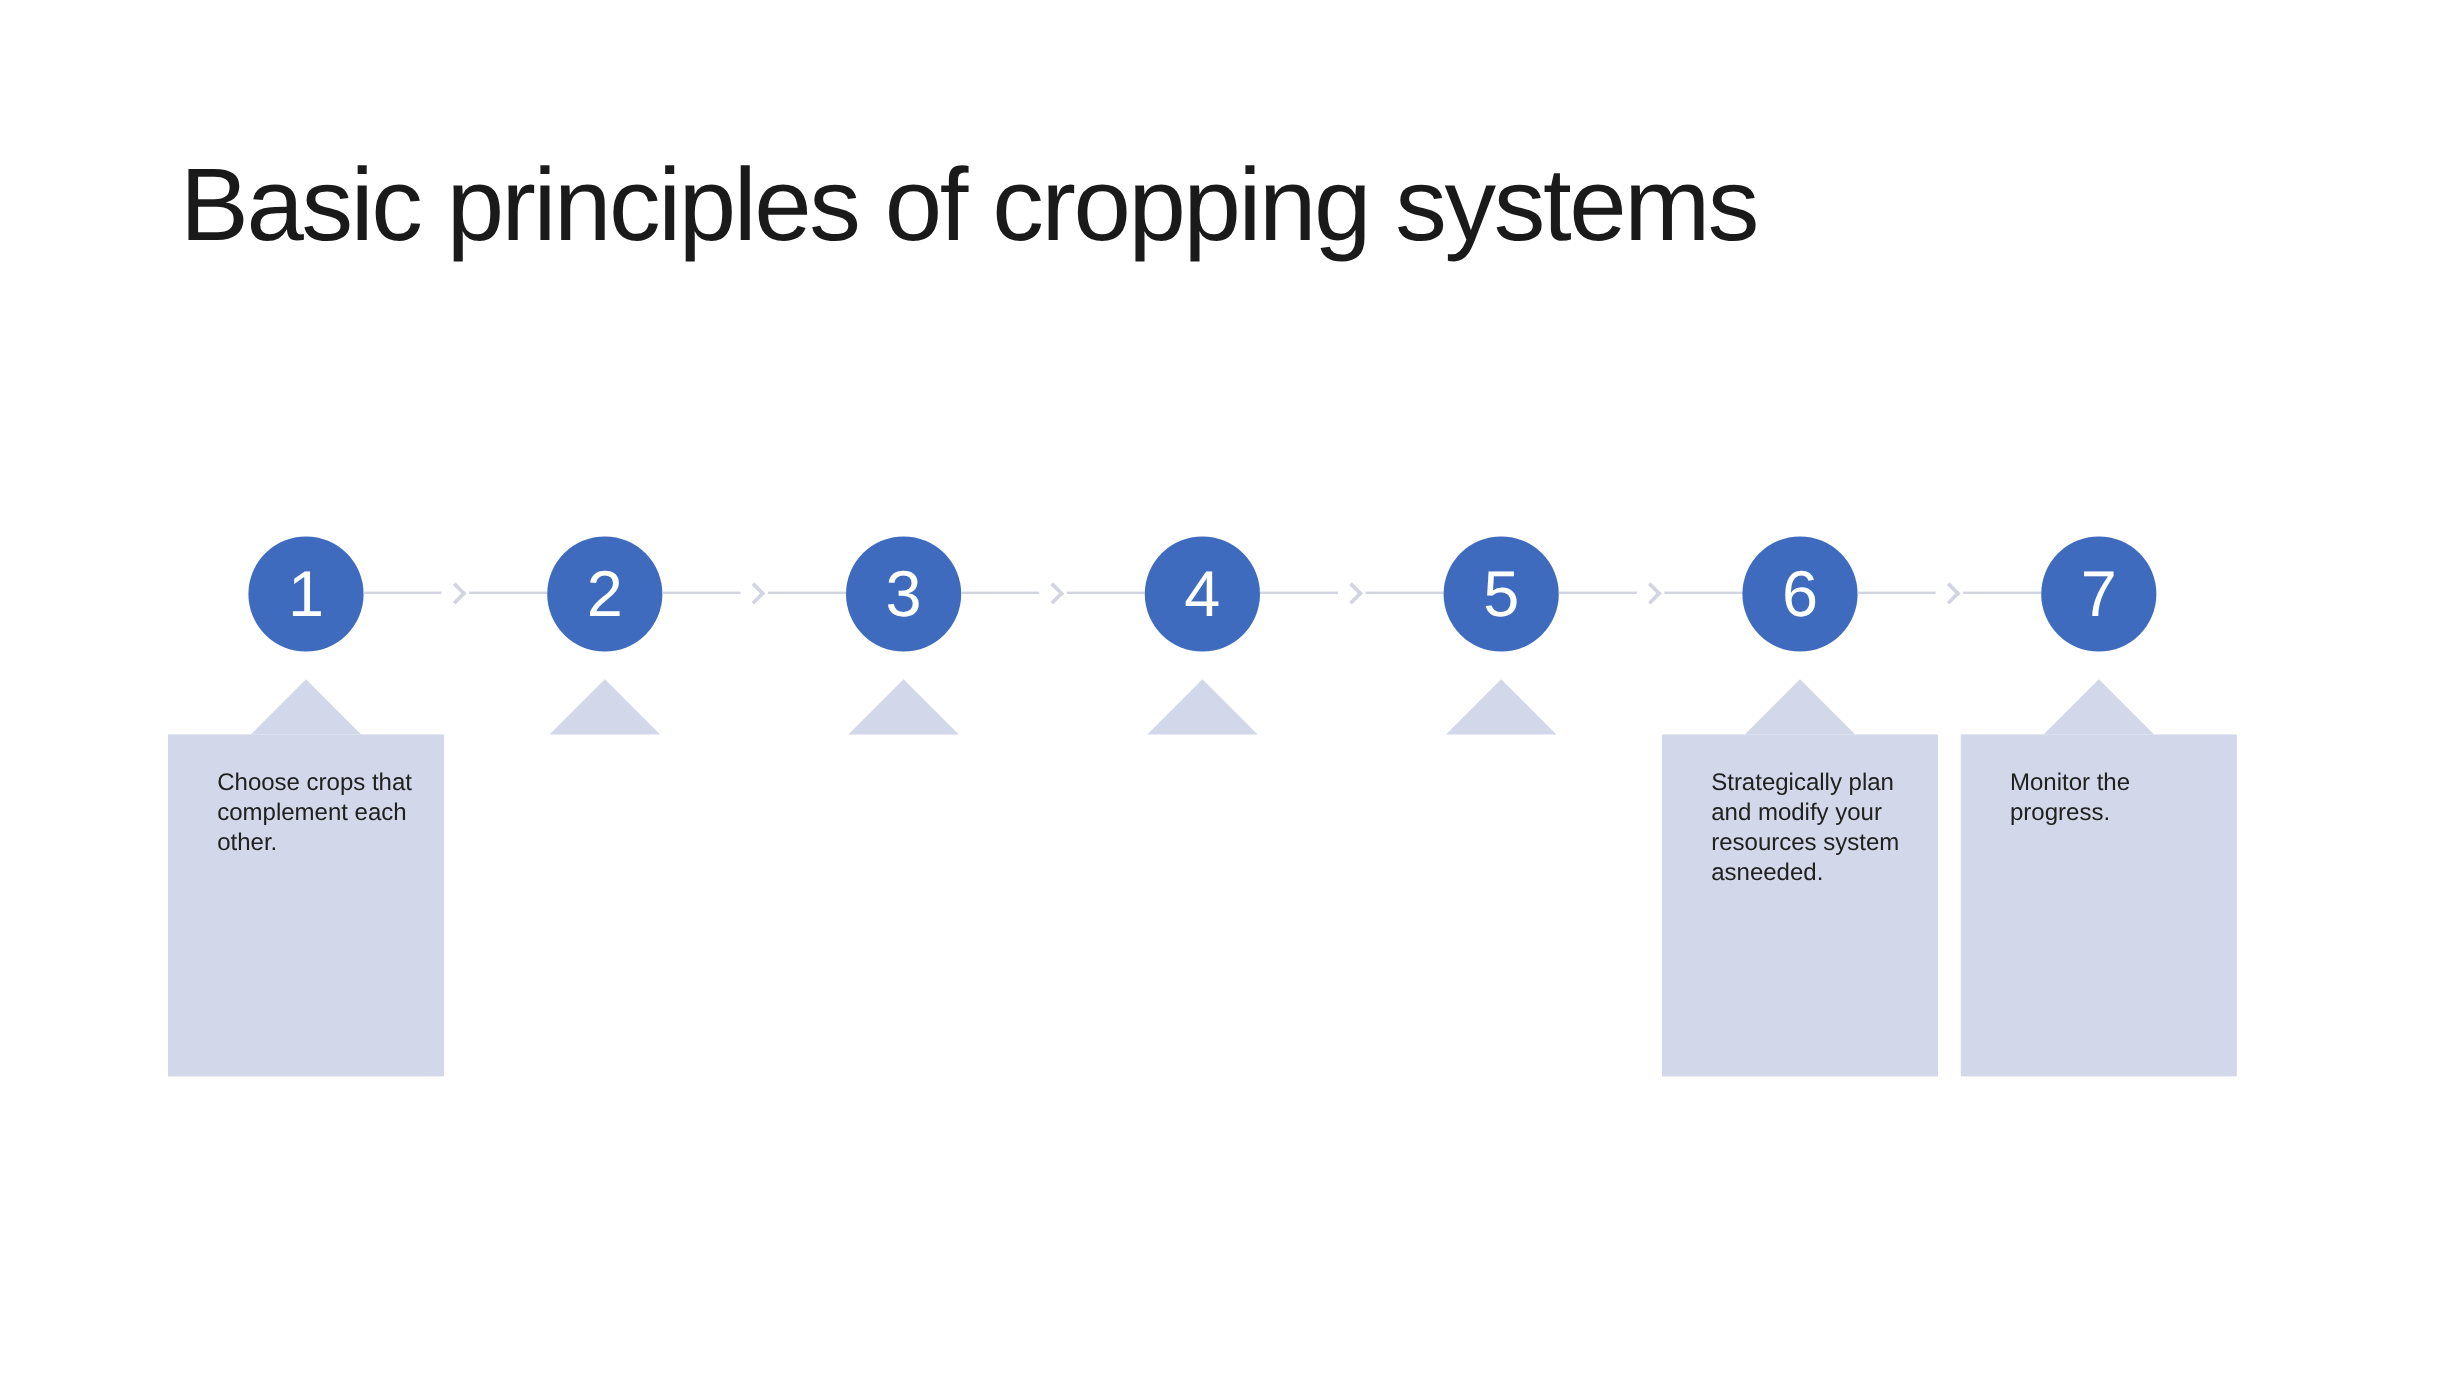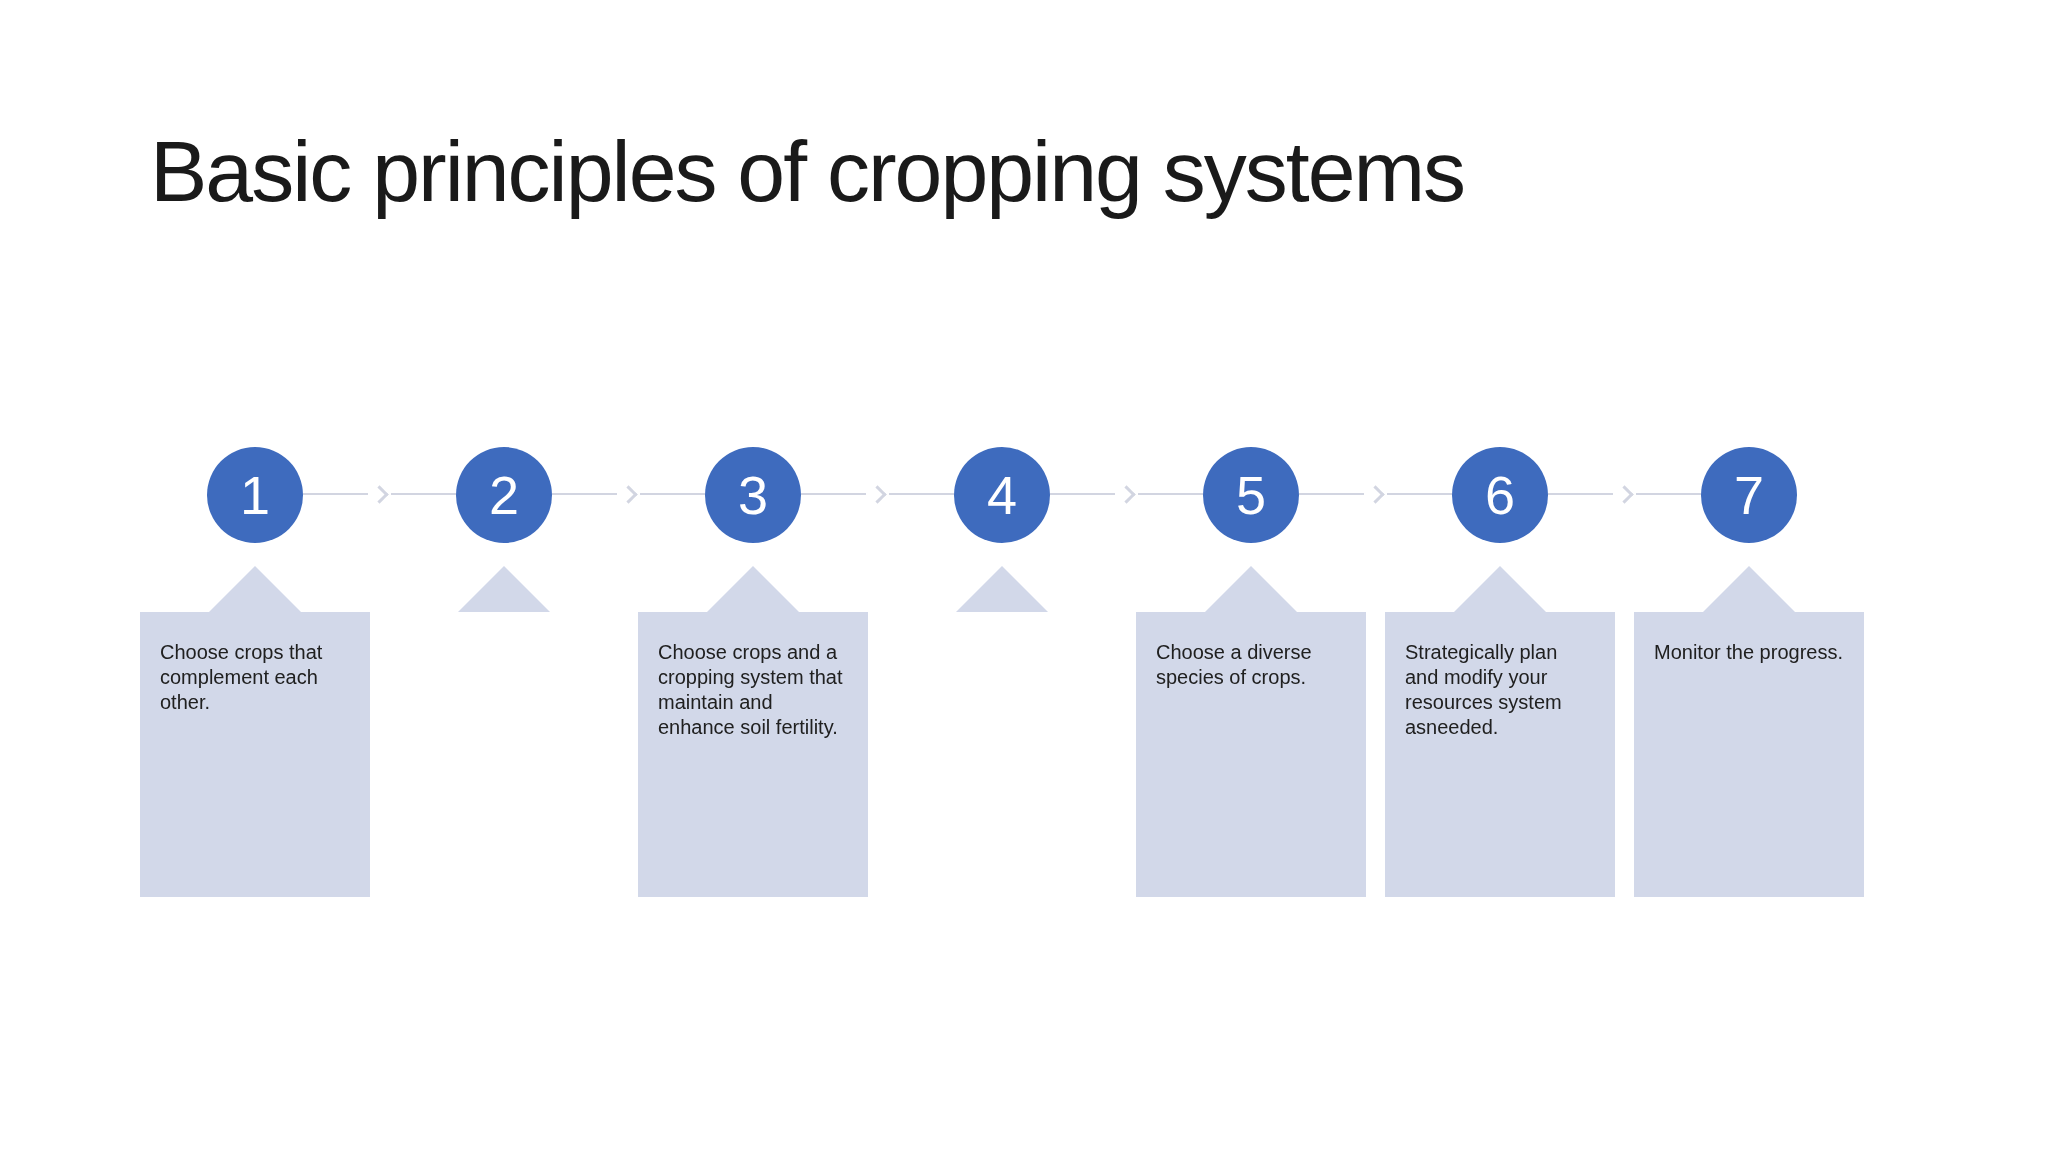--- a/index.html
+++ b/index.html
@@ -30,21 +30,21 @@
   .num{color:var(--circle-text);font-size:54px;line-height:1;}
   .triangle{
     position:absolute;top:119px;left:69px;width:0;height:0;
     border-left:46px solid transparent;border-right:46px solid transparent;
     border-bottom:46px solid var(--box-fill);
   }
   .box{
     position:absolute;top:165px;left:0;width:230px;height:285px;
     background:var(--box-fill);padding:28px 20px 0 20px;
   }
-  .desc{font-size:20px;line-height:25px;color:var(--body-text);}
+  .desc{font-size:20px;line-height:25px;color:var(--body-text);margin-left:21px;}
 
   .connector{position:absolute;top:482px;width:153px;height:24px;display:flex;align-items:center;}
   .connector .line{flex:1;height:0;border-top:2px solid var(--connector);}
   .connector .chev{
     width:13px;height:13px;margin:0 5px;flex:0 0 auto;
     border-top:3px solid var(--connector);border-right:3px solid var(--connector);
     transform:rotate(45deg);
   }
 
   .s0{left:140px}.s1{left:389px}.s2{left:638px}.s3{left:887px}.s4{left:1136px}.s5{left:1385px}.s6{left:1634px}
@@ -84,23 +84,20 @@
     <span class="line"></span>
     <span class="chev"></span>
     <span class="line"></span>
   </div>
 
   <div class="step s2">
     <div class="circle">
       <span class="num">3</span>
     </div>
     <div class="triangle"></div>
-    <div class="box">
-      <p class="desc">Choose crops and a cropping system that maintain and enhance soil fertility.</p>
-    </div>
   </div>
 
   <div class="connector c2">
     <span class="line"></span>
     <span class="chev"></span>
     <span class="line"></span>
   </div>
 
   <div class="step s3">
     <div class="circle">
@@ -113,23 +110,20 @@
     <span class="line"></span>
     <span class="chev"></span>
     <span class="line"></span>
   </div>
 
   <div class="step s4">
     <div class="circle">
       <span class="num">5</span>
     </div>
     <div class="triangle"></div>
-    <div class="box">
-      <p class="desc">Choose a diverse species of crops.</p>
-    </div>
   </div>
 
   <div class="connector c4">
     <span class="line"></span>
     <span class="chev"></span>
     <span class="line"></span>
   </div>
 
   <div class="step s5">
     <div class="circle">

